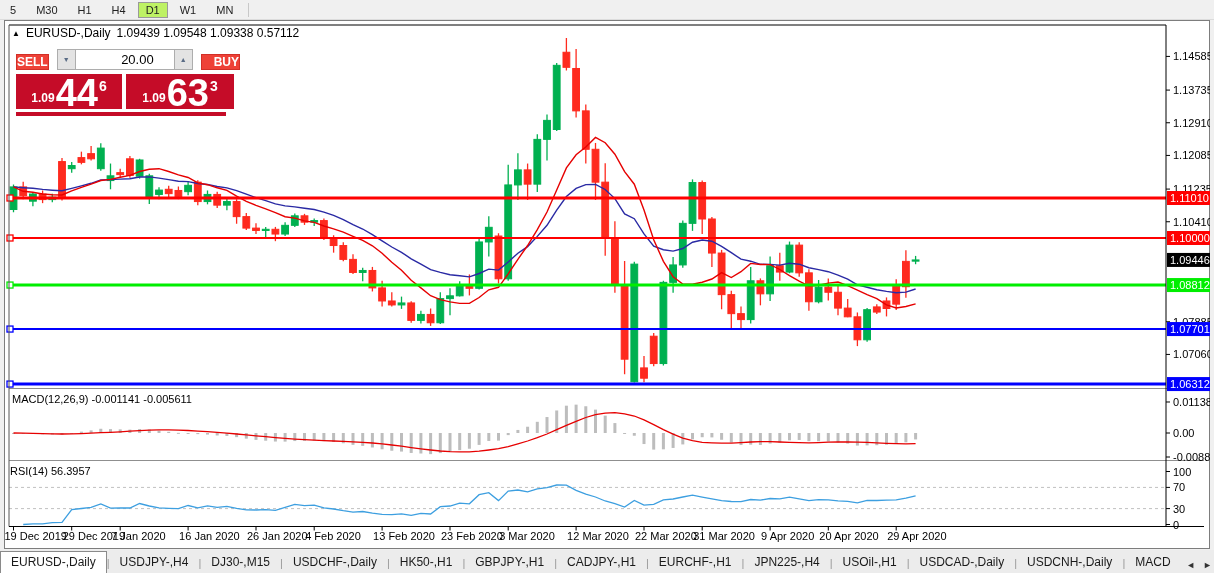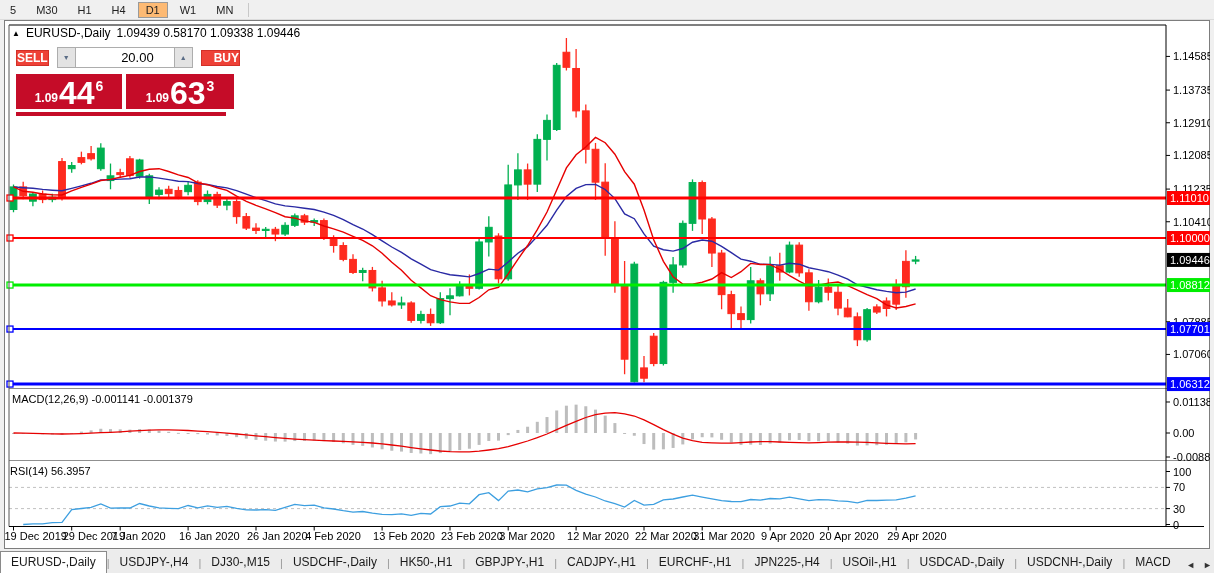--- a/index.html
+++ b/index.html
@@ -2,51 +2,51 @@
 <html><head>
 <meta charset="utf-8">
 <style>
   html,body{margin:0;padding:0;background:#f0f0f0;font-family:"Liberation Sans",sans-serif;}
   #screen{position:relative;width:1214px;height:573px;background:#f0f0f0;overflow:hidden;}
 
   
   #toolbar{position:absolute;left:0;top:0;width:1214px;height:19px;background:#f0f0f0;
            border-bottom:1px solid #dcdcdc;display:flex;align-items:center;}
   .tfbtn{font-size:11px;color:#222;padding:1px 7px;margin:0 2px;border:1px solid transparent;cursor:default;}
-  .tfbtn.active{background:#fdba74;border:1px solid #9a9a9a;}
+  .tfbtn.active{background:#bef264;border:1px solid #9a9a9a;}
   .tb-sep{width:1px;height:14px;background:#c8c8c8;margin:0 5px;}
 
   
   #window{position:absolute;left:4px;top:20px;width:1206px;height:529px;background:#ffffff;
           border:1px solid #7d7d7d;box-sizing:border-box;}
   #chart-svg{position:absolute;left:4px;top:20px;}
 
   #header-row{position:absolute;left:12px;top:26px;z-index:5;font-size:12px;color:#000;
               display:flex;align-items:center;gap:6px;}
   #header-row .tri{font-size:8px;}
 
   
   #trade-panel{position:absolute;left:16px;top:45px;z-index:5;width:218px;}
-  .tp-row{display:flex;align-items:center;height:25px;border-radius:8px;}
+  .tp-row{display:flex;align-items:flex-end;height:25px;border-radius:8px;}
   .tp-btn{background:#ee4137;color:#fff;font-size:12px;font-weight:bold;display:flex;
           align-items:center;justify-content:center;border:1px solid #d22f27;}
   #sell-btn{width:48px;}
   #buy-btn{width:56px;margin-left:8px;padding-left:12px;}
   .spin-wrap{display:flex;margin-left:8px;height:21px;}
   .spin-btn{width:17px;background:#e3e3e3;border:1px solid #adadad;color:#5a6c86;font-size:7px;
             display:flex;align-items:center;justify-content:center;}
   #volume-input{width:58px;border:1px solid #adadad;border-left:none;border-right:none;
                 font-size:13px;text-align:right;padding:0 20px;color:#000;font-family:"Liberation Sans",sans-serif;}
   .tp-prices{display:flex;margin-top:4px;}
   .price-box{background:#c50c28;color:#fff;height:34px;display:flex;align-items:flex-end;
              justify-content:center;padding:0 4px 1px 4px;}
   #sell-box{width:102px;}
   #buy-box{width:104px;margin-left:4px;}
   .p-small{font-size:12px;font-weight:bold;margin:0 1px 3px 0;}
-  .p-big{font-size:32px;font-weight:bold;line-height:30px;}
+  .p-big{font-size:38px;font-weight:bold;line-height:30px;}
   .p-sup{font-size:14px;font-weight:bold;margin:0 0 14px 1px;}
   #tp-strip{height:4px;background:#c50c28;margin-top:3px;width:210px;}
 
   
   .ind-label{position:absolute;z-index:4;font-size:11px;color:#000;}
   #macd-label{left:12px;top:393px;}
   #rsi-label{left:10px;top:465px;}
 
   
   #tabbar{position:absolute;left:0;top:550px;width:1214px;height:23px;background:#ececec;
@@ -452,21 +452,21 @@
       <text x="761.0999999999999" y="540" fill="#000" font-size="11px" font-family="&quot;Liberation Sans&quot;,sans-serif" text-anchor="start">9 Apr 2020</text>
       <line x1="828.3" y1="526.5" x2="828.3" y2="530.5" stroke="#000" stroke-width="1"></line>
       <text x="819.3" y="540" fill="#000" font-size="11px" font-family="&quot;Liberation Sans&quot;,sans-serif" text-anchor="start">20 Apr 2020</text>
       <line x1="896.1999999999999" y1="526.5" x2="896.1999999999999" y2="530.5" stroke="#000" stroke-width="1"></line>
       <text x="887.1999999999999" y="540" fill="#000" font-size="11px" font-family="&quot;Liberation Sans&quot;,sans-serif" text-anchor="start">29 Apr 2020</text>
     </svg>
 
   <div id="header-row">
     <span class="tri">▲</span>
     <span>EURUSD-,Daily</span>
-    <span>1.09439 0.58170 1.09338 1.09446</span>
+    <span>1.09439 1.09548 1.09338 0.57112</span>
   </div>
 
   <div id="trade-panel">
     <div class="tp-row">
       <div class="tp-btn" id="sell-btn">SELL</div>
       <div class="spin-wrap">
         <div class="spin-btn">▼</div>
         <input id="volume-input" readonly="" value="20.00" style="">
         <div class="spin-btn">▲</div>
       </div>
@@ -480,21 +480,21 @@
       </div>
       <div class="price-box" id="buy-box">
         <span class="p-small">1.09</span>
         <span class="p-big">63</span>
         <span class="p-sup">3</span>
       </div>
     </div>
     <div id="tp-strip"></div>
   </div>
 
-  <div class="ind-label" id="macd-label">MACD(12,26,9) -0.001141 -0.001379</div>
+  <div class="ind-label" id="macd-label">MACD(12,26,9) -0.001141 -0.005611</div>
   <div class="ind-label" id="rsi-label">RSI(14) 56.3957</div>
 
   <div id="tabbar">
       <span class="tab active">EURUSD-,Daily</span>
       <span class="tab-sep">|</span>
       <span class="tab">USDJPY-,H4</span>
       <span class="tab-sep">|</span>
       <span class="tab">DJ30-,M15</span>
       <span class="tab-sep">|</span>
       <span class="tab">USDCHF-,Daily</span>

